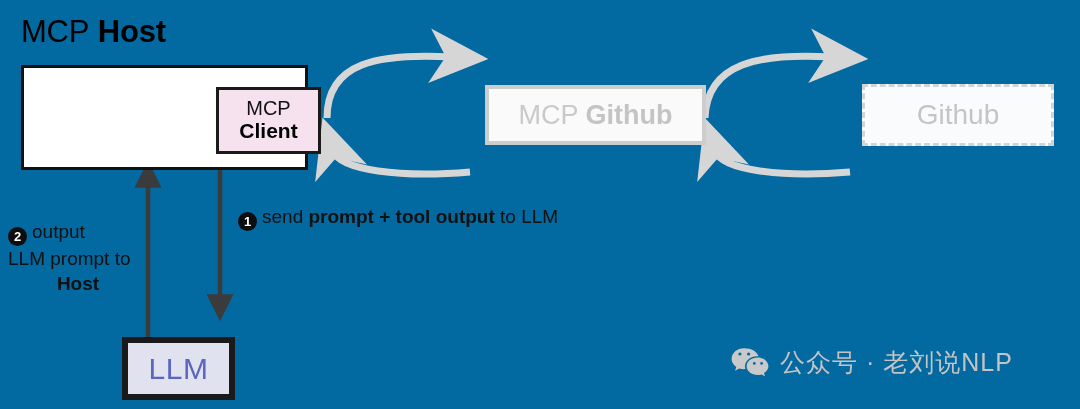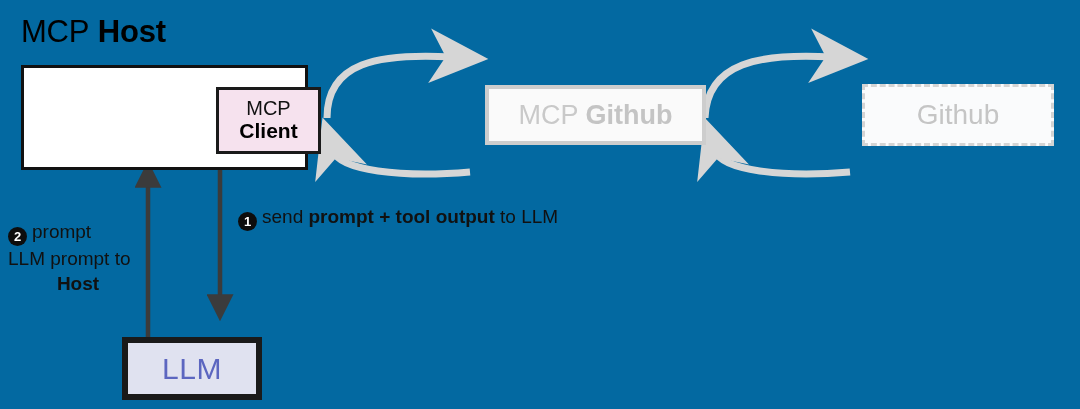--- a/index.html
+++ b/index.html
@@ -126,21 +126,21 @@
     font-weight: 400;
     color: #c5c5c5;
     white-space: nowrap;
   }
 
   
   #llm-box {
     position: absolute;
     left: 122px;
     top: 337px;
-    width: 140px;
+    width: 113px;
     height: 63px;
     box-sizing: border-box;
     border: 6px solid #1a1a1a;
     background: #e0e2f0;
     display: flex;
     align-items: center;
     justify-content: center;
   }
   #llm-box .label {
     font-size: 30px;
@@ -257,19 +257,26 @@
 
   <div id="llm-box">
     <span class="label">LLM</span>
   </div>
 
   <div id="step-one">
     <span class="badge">1</span><span class="reg">send </span><span class="bold">prompt + tool output</span><span class="reg"> to LLM</span>
   </div>
 
   <div id="step-two">
-    <span class="line1"><span class="badge">2</span><span>prompt</span></span>
+    <span class="line1"><span class="badge">2</span><span>output</span></span>
     <span class="line2">LLM prompt to</span>
     <span class="line3">Host</span>
   </div>
 
+  <div id="watermark">
+    <svg width="38" height="32" viewBox="0 0 38 32" xmlns="http://www.w3.org/2000/svg">
+      <path fill="#c9c9c9" d="M13.2 1.2C6.2 1.2 0.6 5.9 0.6 11.7c0 3.3 1.8 6.2 4.7 8.2L4 23.7l4.3-2.2c1.5 .4 3.1 .7 4.9 .7 .4 0 .8 0 1.2-.1 -.3-.9-.4-1.8-.4-2.7 0-5.6 5.4-10.2 12.1-10.2 .5 0 .9 0 1.4 .1C26.3 4.7 20.4 1.2 13.2 1.2z M8.9 8.6a1.6 1.6 0 1 1 0-3.2 1.6 1.6 0 0 1 0 3.2z M17.6 8.6a1.6 1.6 0 1 1 0-3.2 1.6 1.6 0 0 1 0 3.2z"></path>
+      <path fill="#c9c9c9" d="M37.4 19.3c0-4.8-4.8-8.7-10.7-8.7 -6.2 0-11.1 3.9-11.1 8.7 0 4.8 4.9 8.7 11.1 8.7 1.3 0 2.6-.2 3.8-.6l3.5 1.9 -1-3.2C35.6 24.4 37.4 22 37.4 19.3z M23.3 17.8a1.4 1.4 0 1 1 0-2.8 1.4 1.4 0 0 1 0 2.8z M30.6 17.8a1.4 1.4 0 1 1 0-2.8 1.4 1.4 0 0 1 0 2.8z"></path>
+    </svg>
+    <span class="wm-text">公众号 · 老刘说NLP</span>
+  </div>
 
 </div>
 
 </body></html>

